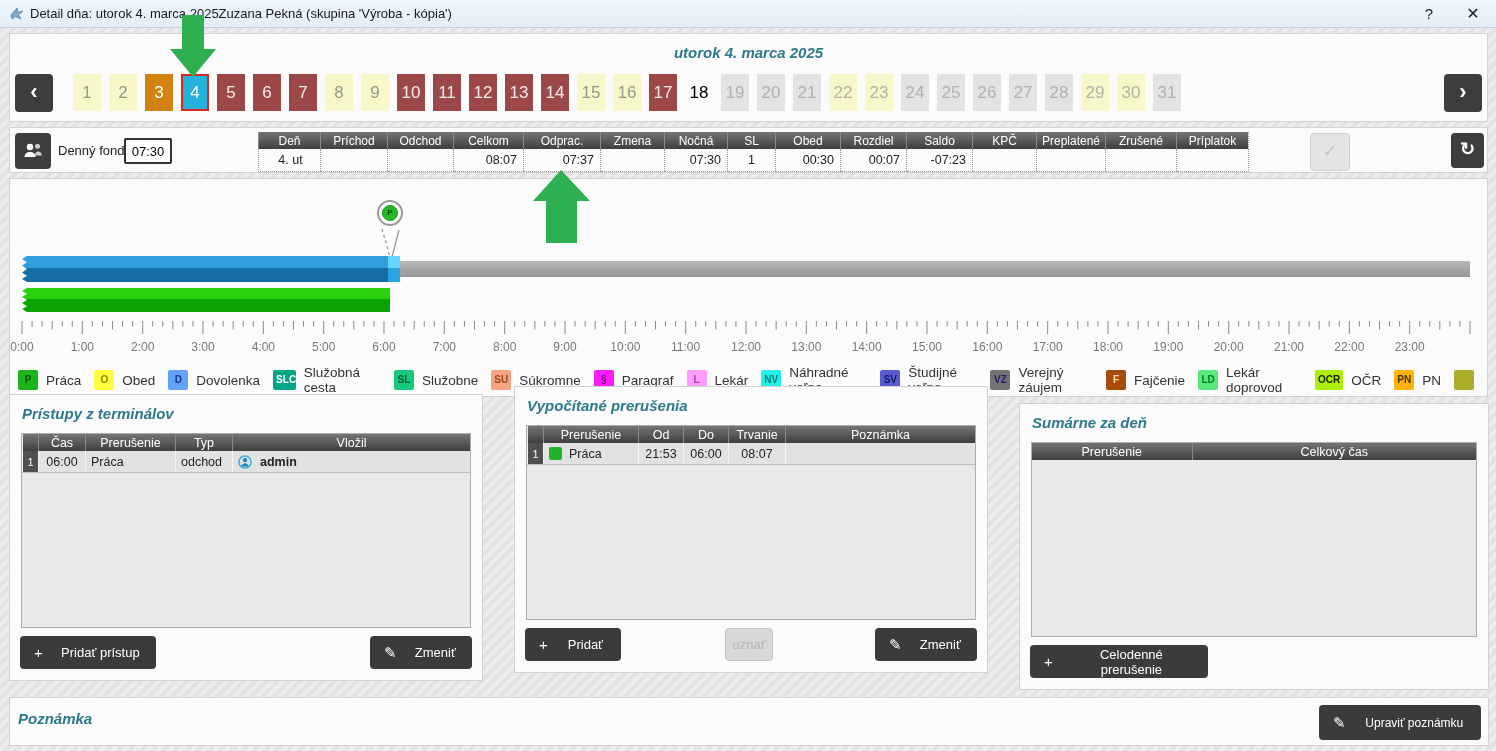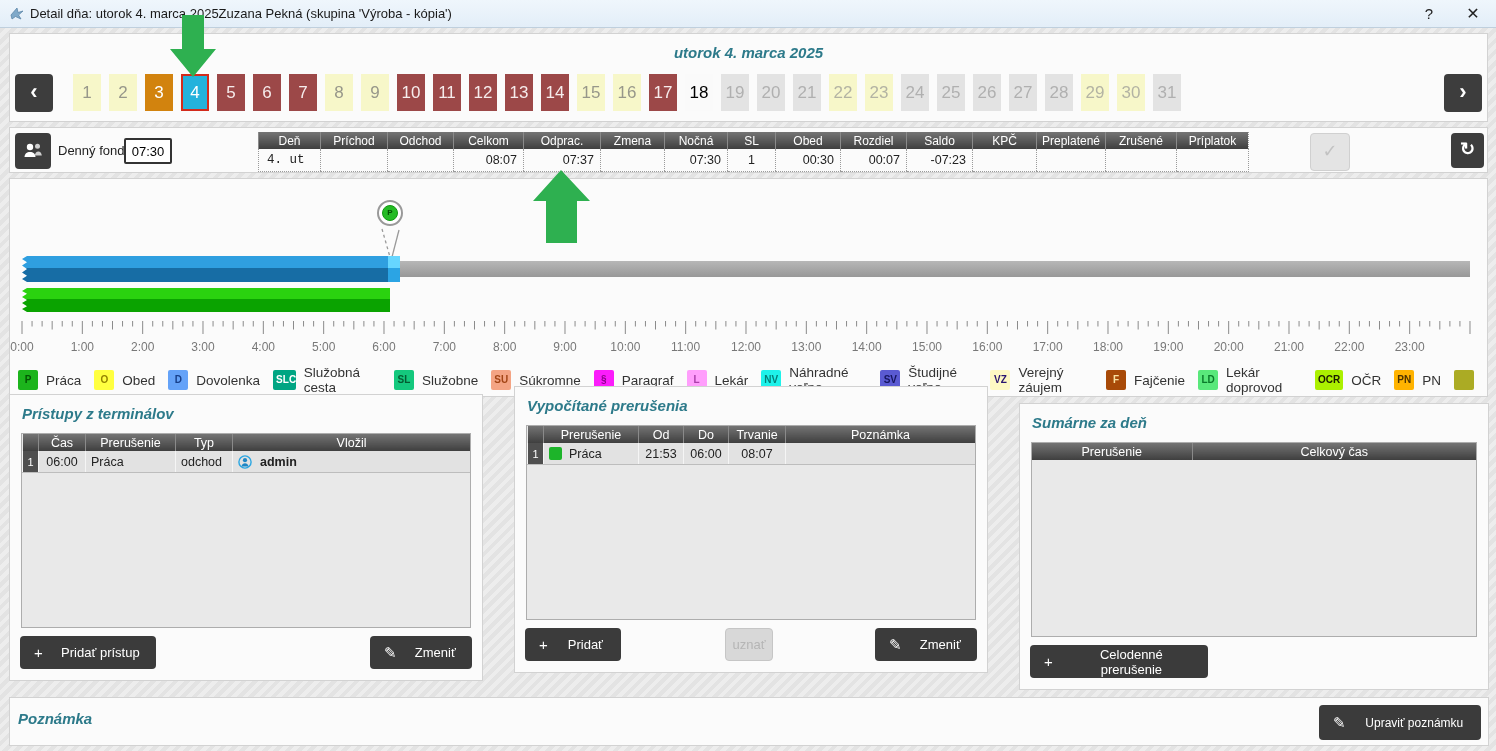--- a/index.html
+++ b/index.html
@@ -46,21 +46,21 @@
     display:flex;align-items:center;justify-content:center;}
   .fond-label{position:absolute;left:48px;top:0;line-height:45px;font-size:13px;color:#222;}
   .fond-input{position:absolute;left:114px;top:10px;width:44px;height:22px;border:2px solid #333;
     border-radius:2px;font-size:13px;text-align:center;font-family:"Liberation Sans",sans-serif;background:#fff;padding:0;}
   #stats-table{position:absolute;left:248px;top:4px;border-collapse:collapse;table-layout:fixed;}
   #stats-table th{height:17px;background:linear-gradient(#747474,#3f3f3f);color:#fff;font-size:12px;
     font-weight:normal;border-left:1px solid #8a8a8a;padding:0 2px;overflow:hidden;white-space:nowrap;}
   #stats-table td{height:22px;font-size:12.5px;color:#222;border-left:1px dotted #9a9a9a;
     border-bottom:1px dotted #9a9a9a;padding:0 6px;white-space:nowrap;}
   #stats-table td:last-child,#stats-table th:last-child{border-right:1px dotted #9a9a9a;}
-  #stats-table td.al{text-align:left;padding-left:8px;font-family:Liberation Mono, monospace;}
+  #stats-table td.al{text-align:center;padding-left:8px;}
   #stats-table td.ar{text-align:right;}
   #stats-table td.ac{text-align:center;}
   .btn-check{position:absolute;left:1300px;top:5px;width:38px;height:36px;background:#e4e4e4;
     border:1px solid #d0d0d0;border-radius:4px;color:#c2c2c2;font-size:18px;text-align:center;line-height:34px;}
   .btn-refresh{position:absolute;right:3px;top:5px;width:33px;height:35px;background:#3d3d3d;border-radius:4px;
     color:#fff;font-size:18px;font-weight:bold;text-align:center;line-height:33px;cursor:pointer;}
 
   
   .tl-panel{left:9px;top:178px;width:1479px;height:219px;}
   .bar{position:absolute;}
@@ -428,21 +428,21 @@
       </div>
       <div class="lg-item">
         <span class="lg-sw" style="background: rgb(30, 242, 234); color: rgb(4, 127, 120);">NV</span>
         <span class="lg-lb">Náhradné voľno</span>
       </div>
       <div class="lg-item">
         <span class="lg-sw" style="background: rgb(90, 90, 210); color: rgb(21, 21, 94);">SV</span>
         <span class="lg-lb">Študijné voľno</span>
       </div>
       <div class="lg-item">
-        <span class="lg-sw" style="background: #fef9c3; color: rgb(42, 22, 112);">VZ</span>
+        <span class="lg-sw" style="background: #737373; color: rgb(42, 22, 112);">VZ</span>
         <span class="lg-lb">Verejný záujem</span>
       </div>
       <div class="lg-item">
         <span class="lg-sw" style="background: rgb(168, 74, 8); color: rgb(248, 224, 160);">F</span>
         <span class="lg-lb">Fajčenie</span>
       </div>
       <div class="lg-item">
         <span class="lg-sw" style="background: rgb(89, 232, 123); color: rgb(10, 122, 42);">LD</span>
         <span class="lg-lb">Lekár doprovod</span>
       </div>

